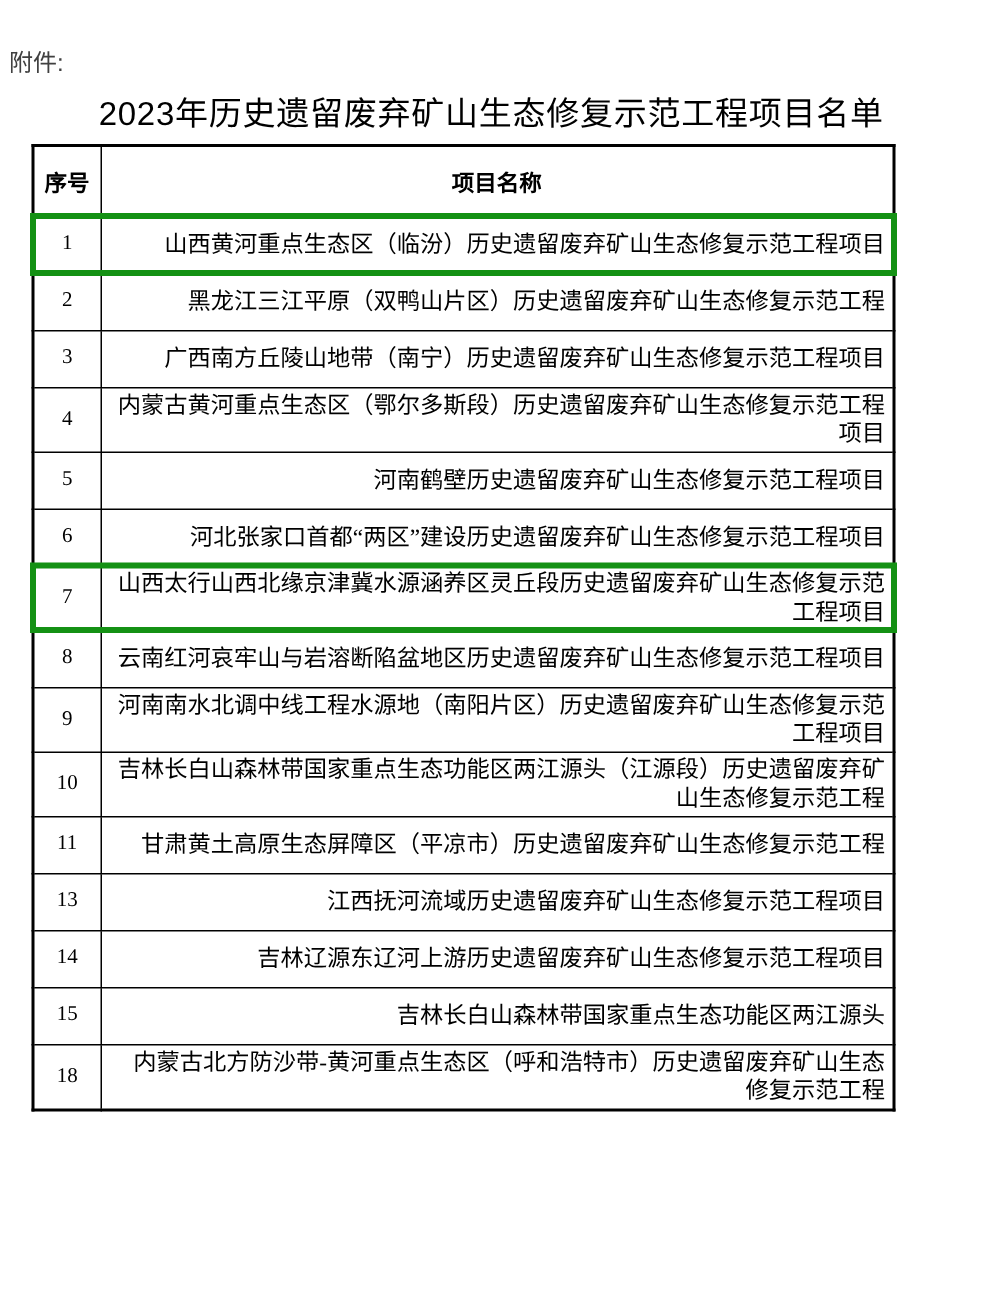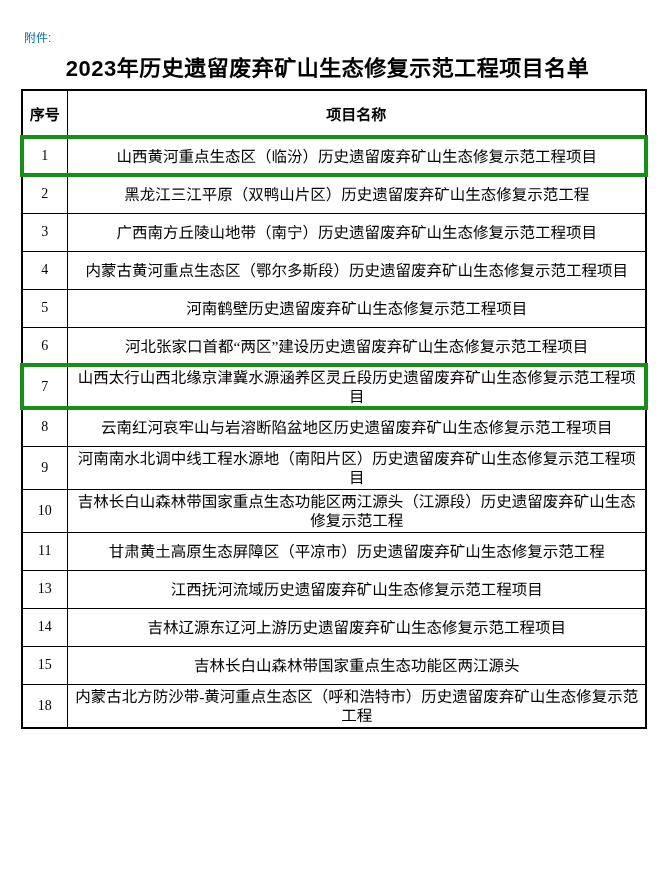--- a/index.html
+++ b/index.html
@@ -10,40 +10,40 @@
   .page {
     position: relative;
     width: 667px;
     height: 876px;
     background: #ffffff;
     color: #000000;
     overflow: hidden;
   }
   .attachment {
     margin: 0;
-    padding: 28px 0 0 24px;
+    padding: 28px 0 0 6px;
     font-family: "Liberation Sans", sans-serif;
-    font-size: 12px;
+    font-size: 16px;
     font-weight: 500;
-    color: #0369a1;
+    color: #404040;
   }
   .doc-title {
     margin: 5px 12px 7px 0;
     text-align: center;
     font-family: "Liberation Sans", sans-serif;
     font-size: 22px;
-    font-weight: bold;
+    font-weight: normal;
     letter-spacing: 0.5px;
     color: #000000;
   }
   table.project-table {
     border-collapse: collapse;
     table-layout: fixed;
     margin-left: 21px;
-    width: 626px;
+    width: 576px;
     border: 2px solid #000000;
   }
   table.project-table th,
   table.project-table td {
     border: 1px solid #000000;
     vertical-align: middle;
     background: #ffffff;
   }
   col.col-idx  { width: 45px; }
   thead tr { height: 47px; }
@@ -57,21 +57,21 @@
   td.cell-idx {
     text-align: center;
     font-family: "Liberation Serif", serif;
     font-size: 14px;
   }
   td.cell-name {
     font-family: "Liberation Serif", serif;
     font-size: 15.5px;
     line-height: 19px;
     padding: 2px 5px 2px 6px;
-    text-align: center;
+    text-align: right;
     word-break: break-all;
     margin-left: 20px;
   }
   tr.highlighted {
     outline-style: solid;
     outline-width: 4px;
     outline-offset: -2px;
     
   }
 </style>

